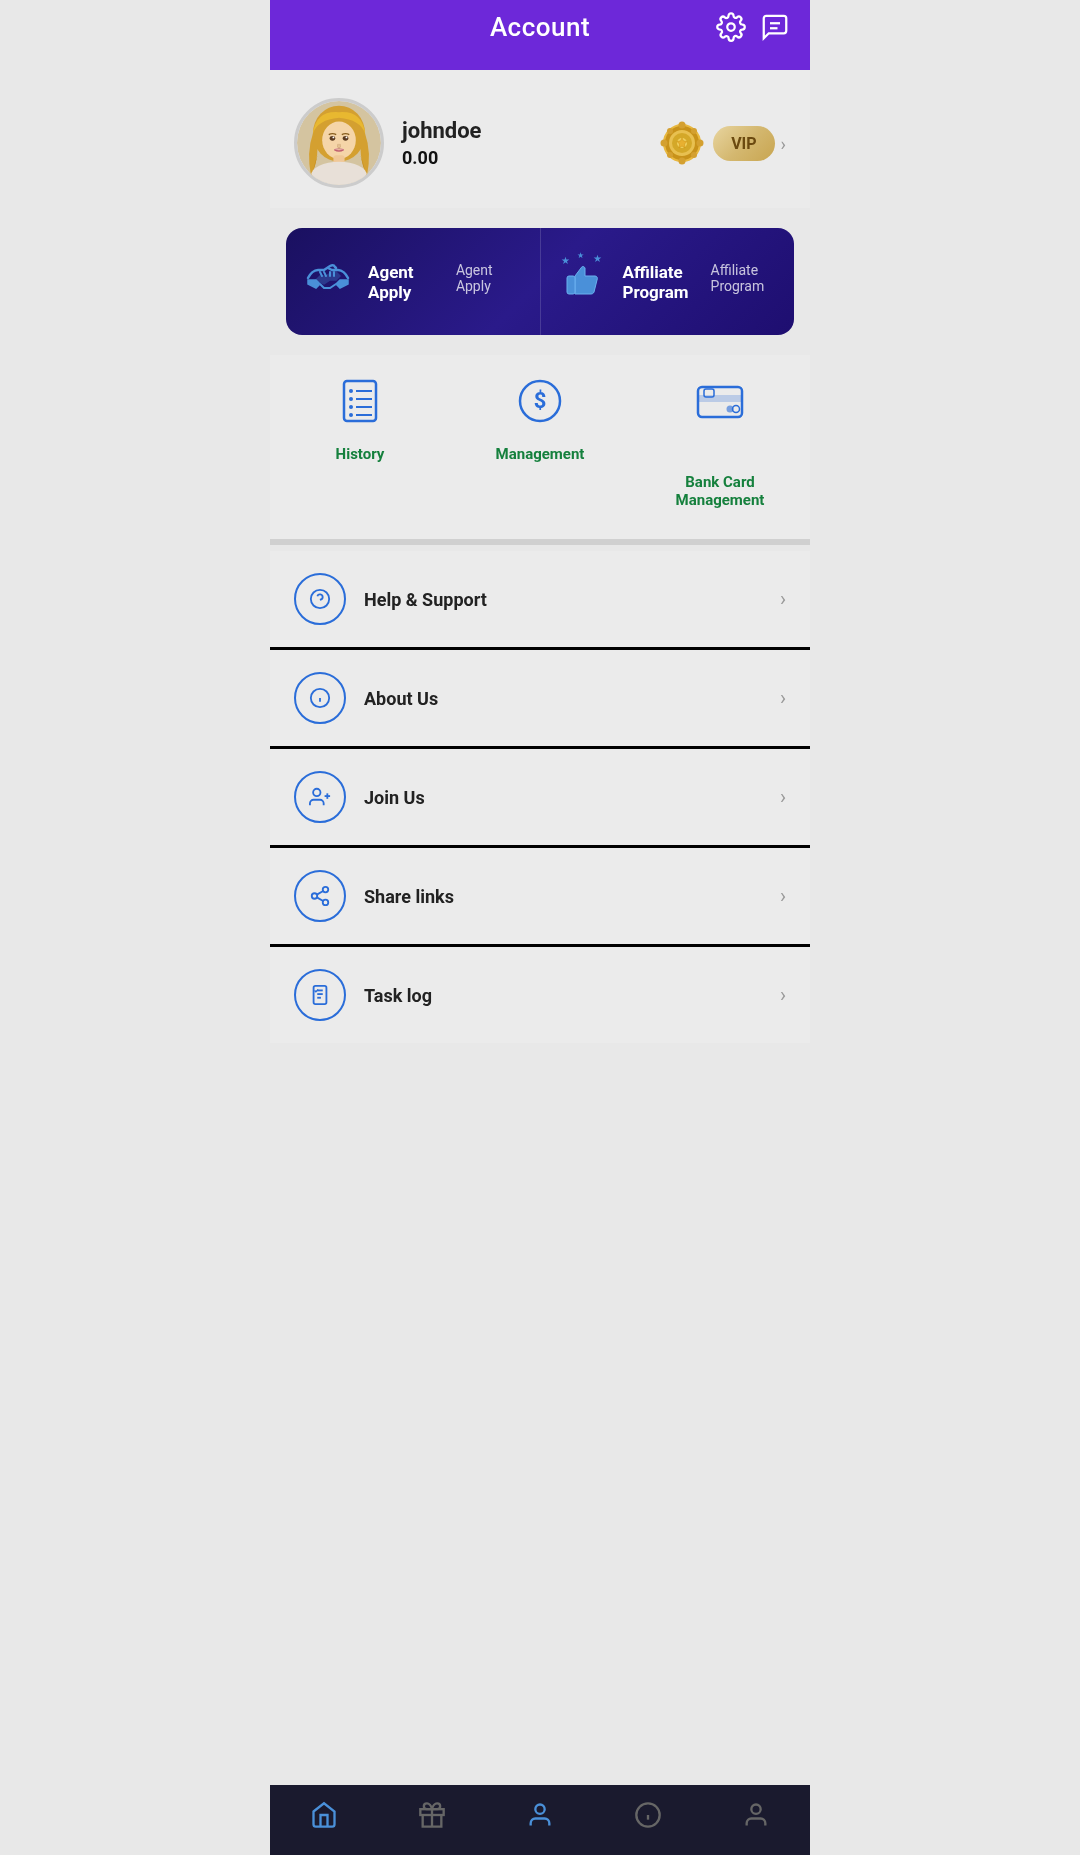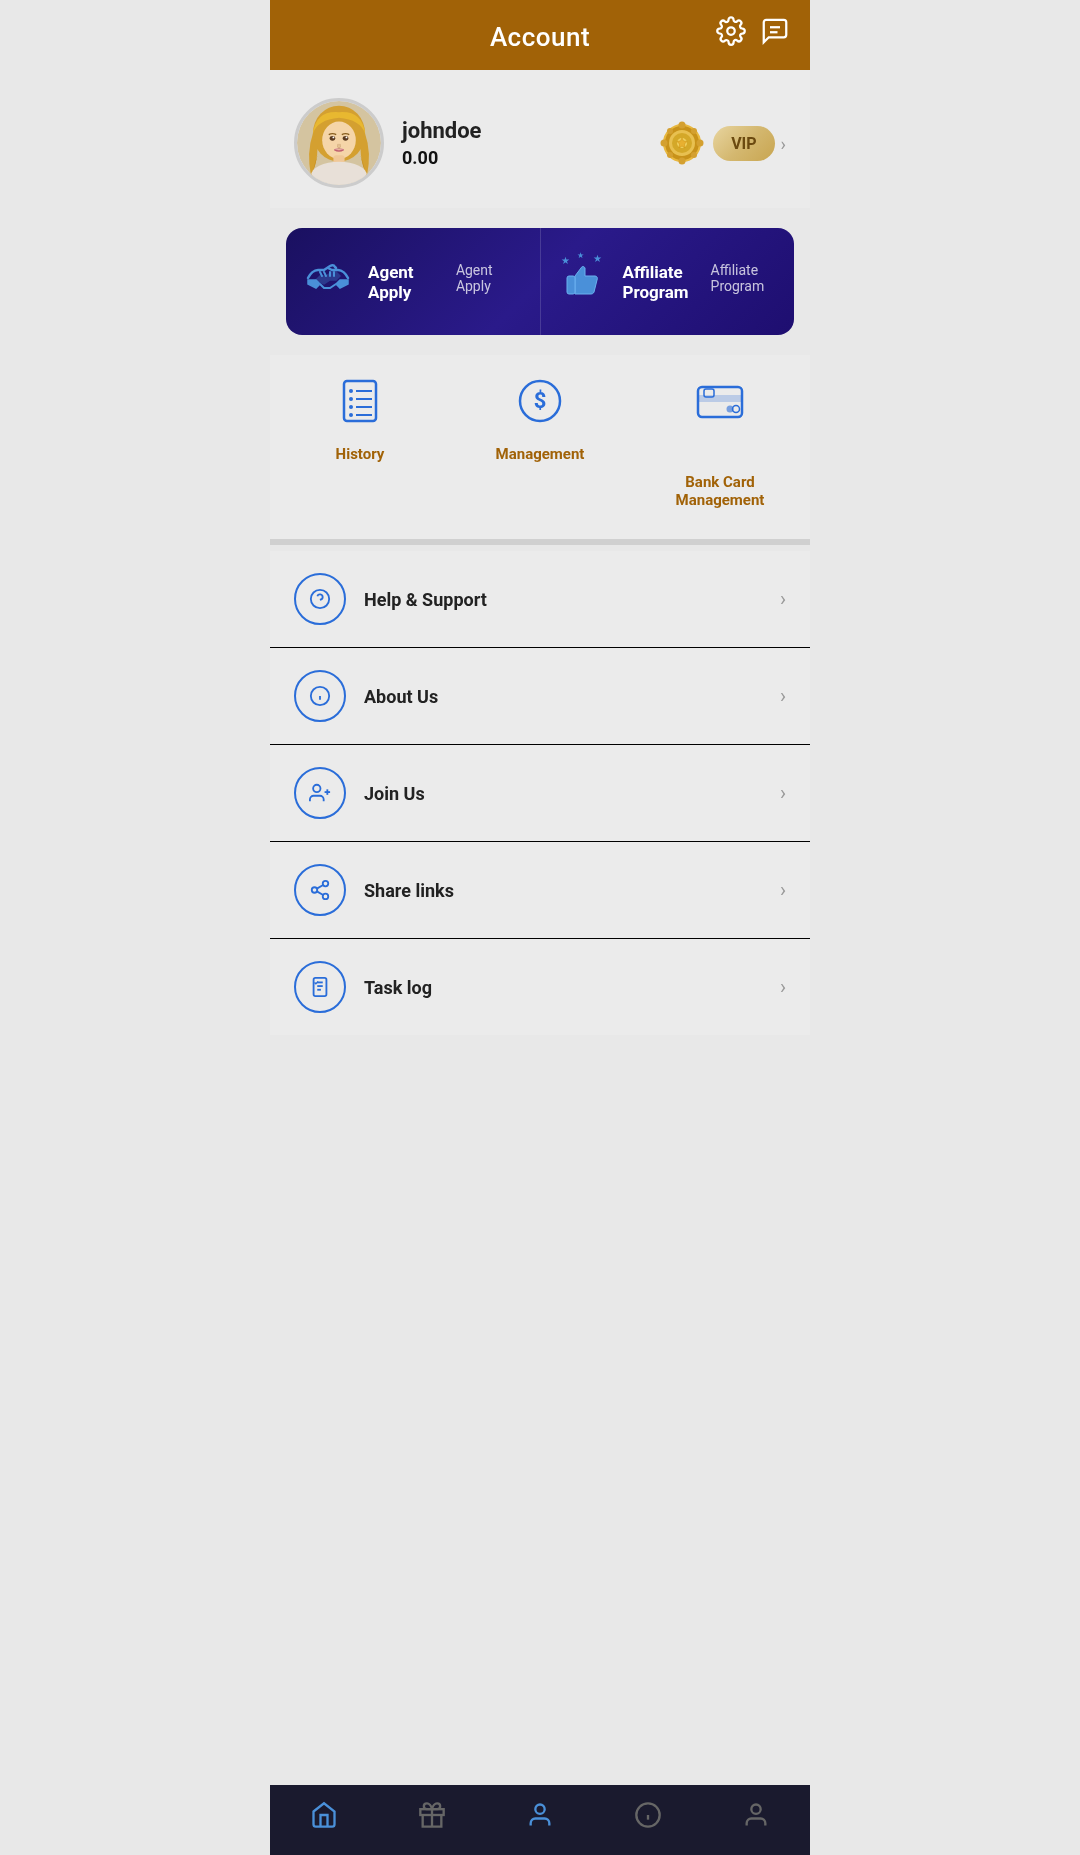--- a/index.html
+++ b/index.html
@@ -8,25 +8,25 @@
       font-family: -apple-system, BlinkMacSystemFont, 'Segoe UI', Roboto, sans-serif;
       background: #e8e8e8;
       max-width: 540px;
       margin: 0 auto;
       min-height: 100vh;
       position: relative;
     }
 
     
     .header {
-      background: #a16207;
-      display: flex;
-      align-items: flex-end;
+      background: #6d28d9;
+      display: flex;
+      align-items: flex-start;
       justify-content: center;
-      padding: 18px 20px;
+      padding: 12px 20px;
       position: relative;
       min-height: 70px;
     }
     .header-title {
       color: white;
       font-size: 26px;
       font-weight: 500;
       letter-spacing: 0.5px;
     }
     .header-icons {
@@ -132,36 +132,36 @@
       display: flex;
       flex-direction: column;
       align-items: center;
       gap: 14px;
       cursor: pointer;
       flex: 1;
     }
     .action-label {
       font-size: 15px;
       font-weight: 700;
-      color: #a16207;
+      color: #15803d;
       text-align: center;
     }
 
     
     .menu-list {
       background: #ebebeb;
       margin-top: 6px;
     }
     .menu-item {
       display: flex;
       align-items: center;
       gap: 18px;
       padding: 22px 24px;
       cursor: pointer;
-      border-bottom: 1px solid #000000;
+      border-bottom: 3px solid #000000;
       background: #ebebeb;
     }
     .menu-item:last-child { border-bottom: none; }
     .menu-item-label {
       font-size: 18px;
       font-weight: 700;
       color: #222;
       flex: 1;
     }
     .menu-item-arrow {

